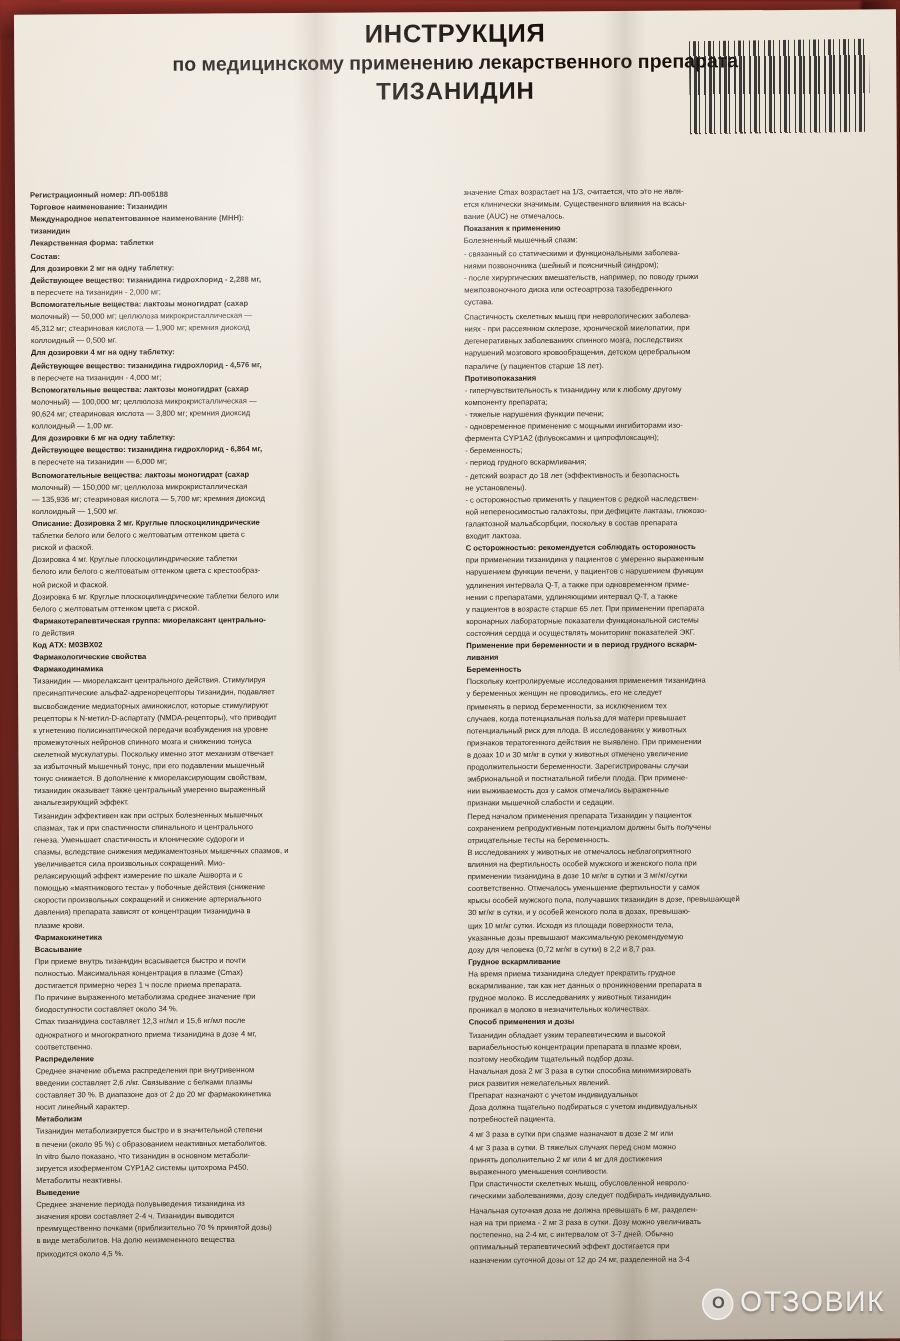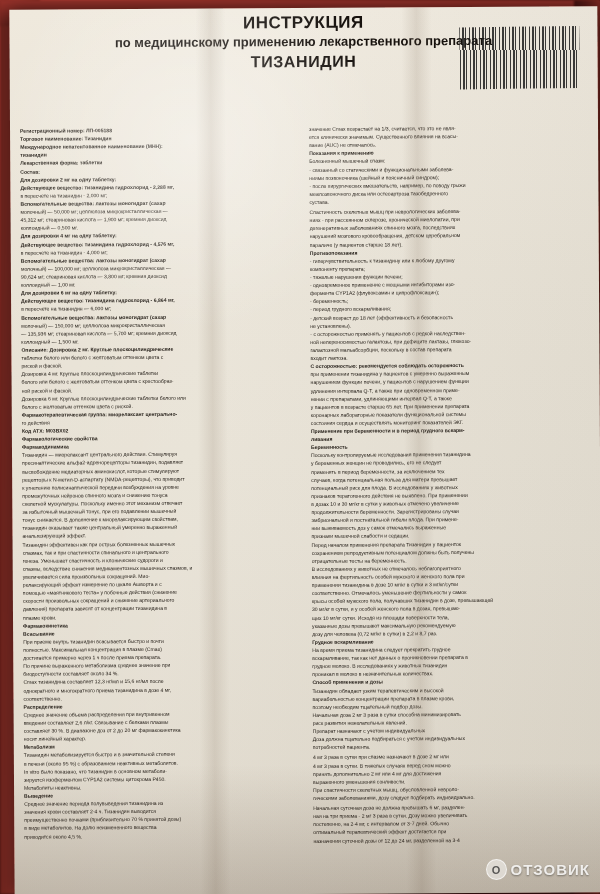--- a/index.html
+++ b/index.html
@@ -159,22 +159,22 @@
     width: 19px; height: 19px;
     border-radius: 50%;
     background: rgba(255,255,255,0.55);
     border: 1.5px solid rgba(255,255,255,0.85);
     display: flex; align-items: center; justify-content: center;
     color: #4b4b4b;
     font-size: 11px;
     font-weight: bold;
   }
   .wm-text {
-    font-size: 15px;
-    font-weight: bold;
+    font-size: 19px;
+    font-weight: normal;
     letter-spacing: 1px;
     color: rgba(255,255,255,0.92);
     text-shadow: 0 1px 2px rgba(0,0,0,0.45);
   }
 </style>
 </head>
 <body>
 
 <div class="photo">
   <div class="bg-left"></div>

